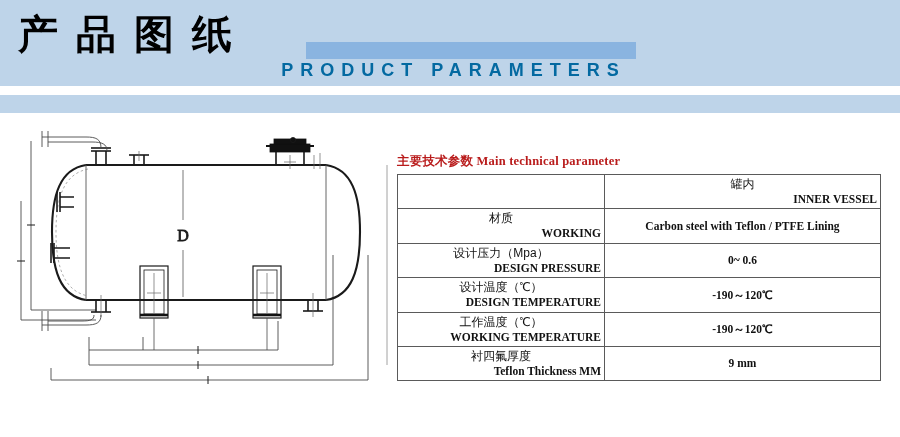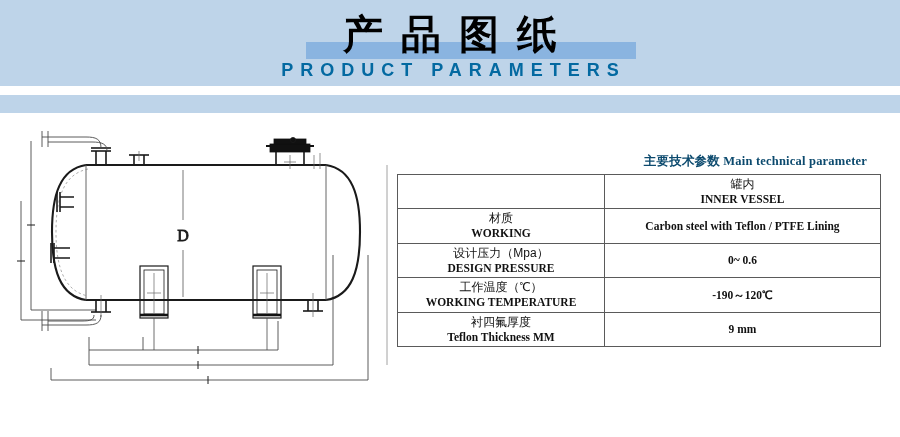--- a/index.html
+++ b/index.html
@@ -3,46 +3,46 @@
 <meta charset="utf-8">
 <style>
   html,body{margin:0;padding:0;}
   body{width:900px;height:437px;background:#fff;font-family:"Liberation Serif",serif;overflow:hidden;}
   #page{position:relative;width:900px;height:437px;background:#fff;}
 
   
   .band-main{position:absolute;left:0;top:0;width:900px;height:86px;background:#bed4e9;}
   .band-sub{position:absolute;left:0;top:95px;width:900px;height:18px;background:#bed4e9;}
   .title-hl{position:absolute;left:306px;top:42px;width:330px;height:17px;background:#8ab4e0;}
-  .title-cn{position:absolute;left:0;top:12px;width:900px;text-align:center;
+  .title-cn{position:absolute;left:0;top:12px;width:900px;
     font-family:"Liberation Sans",sans-serif;font-weight:bold;font-size:40px;color:#000;
     letter-spacing:18px;text-indent:18px;line-height:44px;}
   .title-en{position:absolute;left:0;top:60px;width:900px;text-align:center;
     font-family:"Liberation Sans",sans-serif;font-weight:bold;font-size:18px;color:#0369a1;
     letter-spacing:7px;text-indent:7px;}
 
   
   .content{position:absolute;left:0;top:113px;width:900px;height:324px;background:#fff;}
 
   
   .drawing{position:absolute;left:8px;top:12px;width:386px;height:270px;}
   .drawing svg{display:block;}
 
   
   .table-wrap{position:absolute;left:397px;top:40px;width:470px;}
-  .tbl-title{width:470px;text-align:right;font-size:12.5px;font-weight:bold;color:#0c4a6e;
+  .tbl-title{width:470px;text-align:left;font-size:12.5px;font-weight:bold;color:#b91c1c;
     margin-bottom:4px;letter-spacing:.2px;}
   .tbl-title .cn{font-family:"Liberation Sans",sans-serif;font-size:12.5px;}
   table.params{border-collapse:collapse;width:470px;table-layout:fixed;}
   table.params td{border:1px solid #5a5a5a;text-align:center;vertical-align:middle;
     font-size:11.5px;color:#111;padding:2px 3px;line-height:1.25;font-weight:bold;margin-top:48px;}
   td.lbl{width:200px;}
   td.val{width:269px;font-size:11px;}
   .cnline{display:block;font-family:"Liberation Sans",sans-serif;font-weight:normal;font-size:12px;}
-  .enline{display:block;font-family:"Liberation Serif",serif;font-weight:bold;font-size:11.5px;}
+  .enline{display:block;font-family:"Liberation Serif",serif;font-weight:bold;font-size:11.5px;text-align:right;}
 </style>
 </head>
 <body>
 
 <div id="page">
 
   <div class="band-main"></div>
   <div class="title-hl"></div>
   <div class="title-cn">产品图纸</div>
   <div class="title-en">PRODUCT PARAMETERS</div>
@@ -210,20 +210,27 @@
           </tr>
 
           <tr>
             <td class="lbl">
               <span class="cnline">设计压力（Mpa）</span>
               <span class="enline">DESIGN PRESSURE</span>
             </td>
             <td class="val">0~ 0.6</td>
           </tr>
 
+          <tr>
+            <td class="lbl">
+              <span class="cnline">设计温度（℃）</span>
+              <span class="enline">DESIGN TEMPERATURE</span>
+            </td>
+            <td class="val">-190～120℃</td>
+          </tr>
 
           <tr>
             <td class="lbl">
               <span class="cnline">工作温度（℃）</span>
               <span class="enline">WORKING TEMPERATURE</span>
             </td>
             <td class="val">-190～120℃</td>
           </tr>
 
           <tr>

